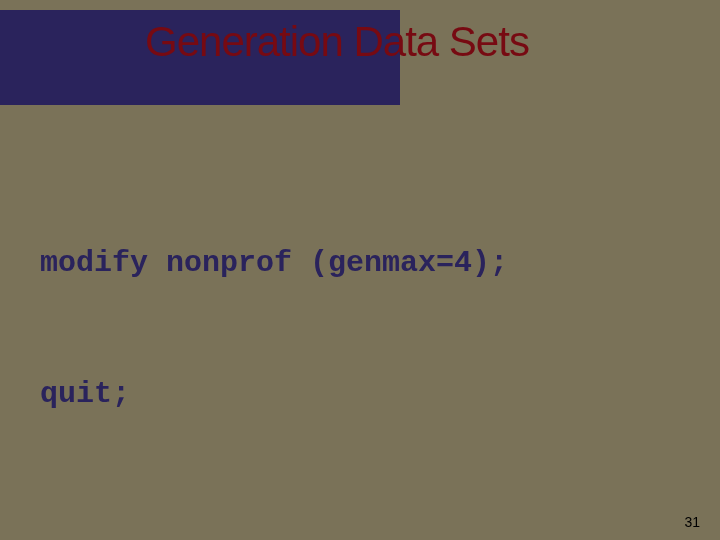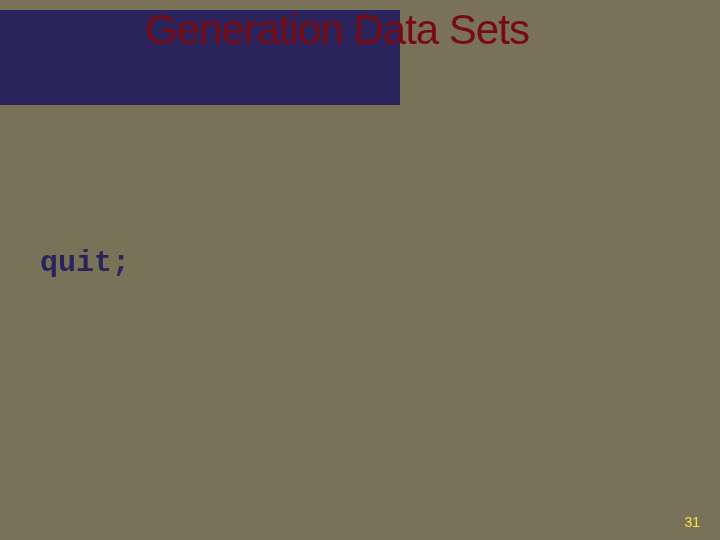--- a/index.html
+++ b/index.html
@@ -19,21 +19,21 @@
   .header-band {
     position: absolute;
     top: 10px;
     left: 0;
     width: 400px;
     height: 95px;
     background: #2a235c;
   }
   .title {
     position: absolute;
-    top: 6px;
+    top: 18px;
     left: 145px;
     font-family: Verdana, Geneva, Tahoma, sans-serif;
     font-size: 42px;
     font-weight: 400;
     color: #770a12;
     letter-spacing: -1px;
   }
   .code-block {
     position: absolute;
     top: 155px;
@@ -45,31 +45,32 @@
     color: #2a235c;
     line-height: 1.45;
     white-space: pre;
   }
   .page-number {
     position: absolute;
     bottom: 10px;
     right: 20px;
     font-family: Arial, sans-serif;
     font-size: 14px;
-    color: #fde047;
+    color: #000000;
   }
 </style>
 </head>
 <body>
 
 <div class="slide">
   <div class="header-band"></div>
   <div class="title">Generation Data Sets</div>
 
   <div class="code-block">
+    <div>modify nonprof (genmax=4);</div>
     <div>quit;</div>
     
     
     
     
     
   </div>
 
   <div class="page-number">31</div>
 </div>

